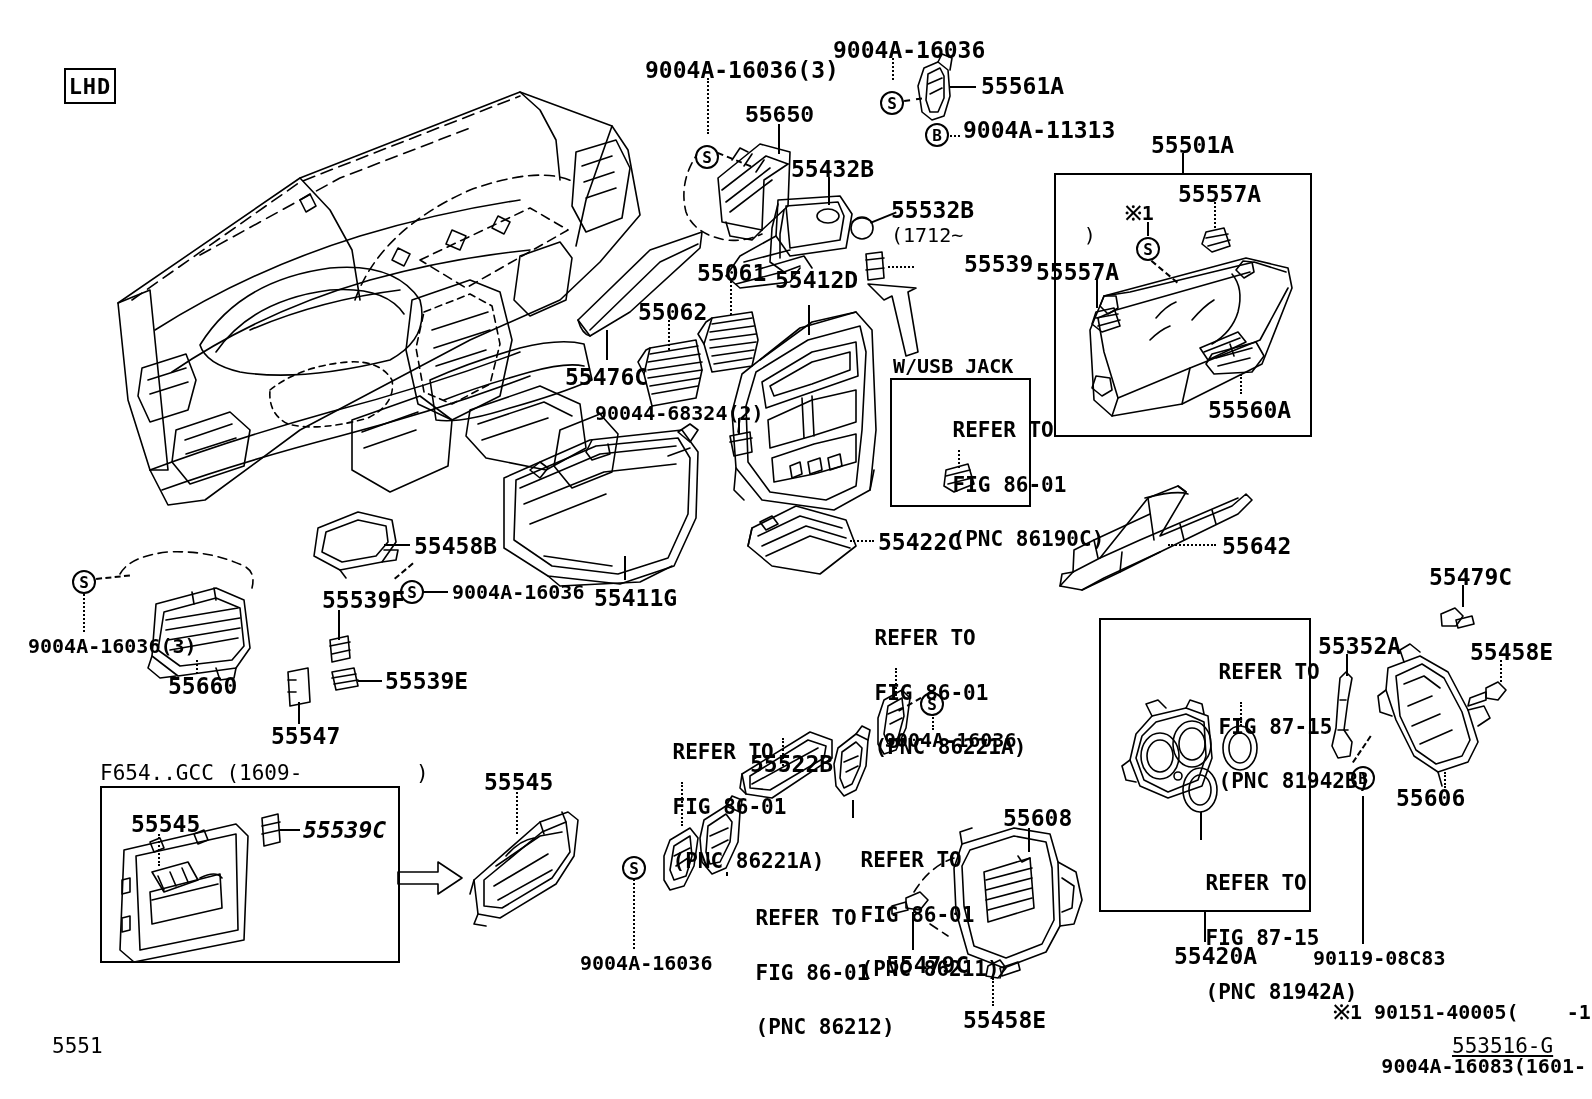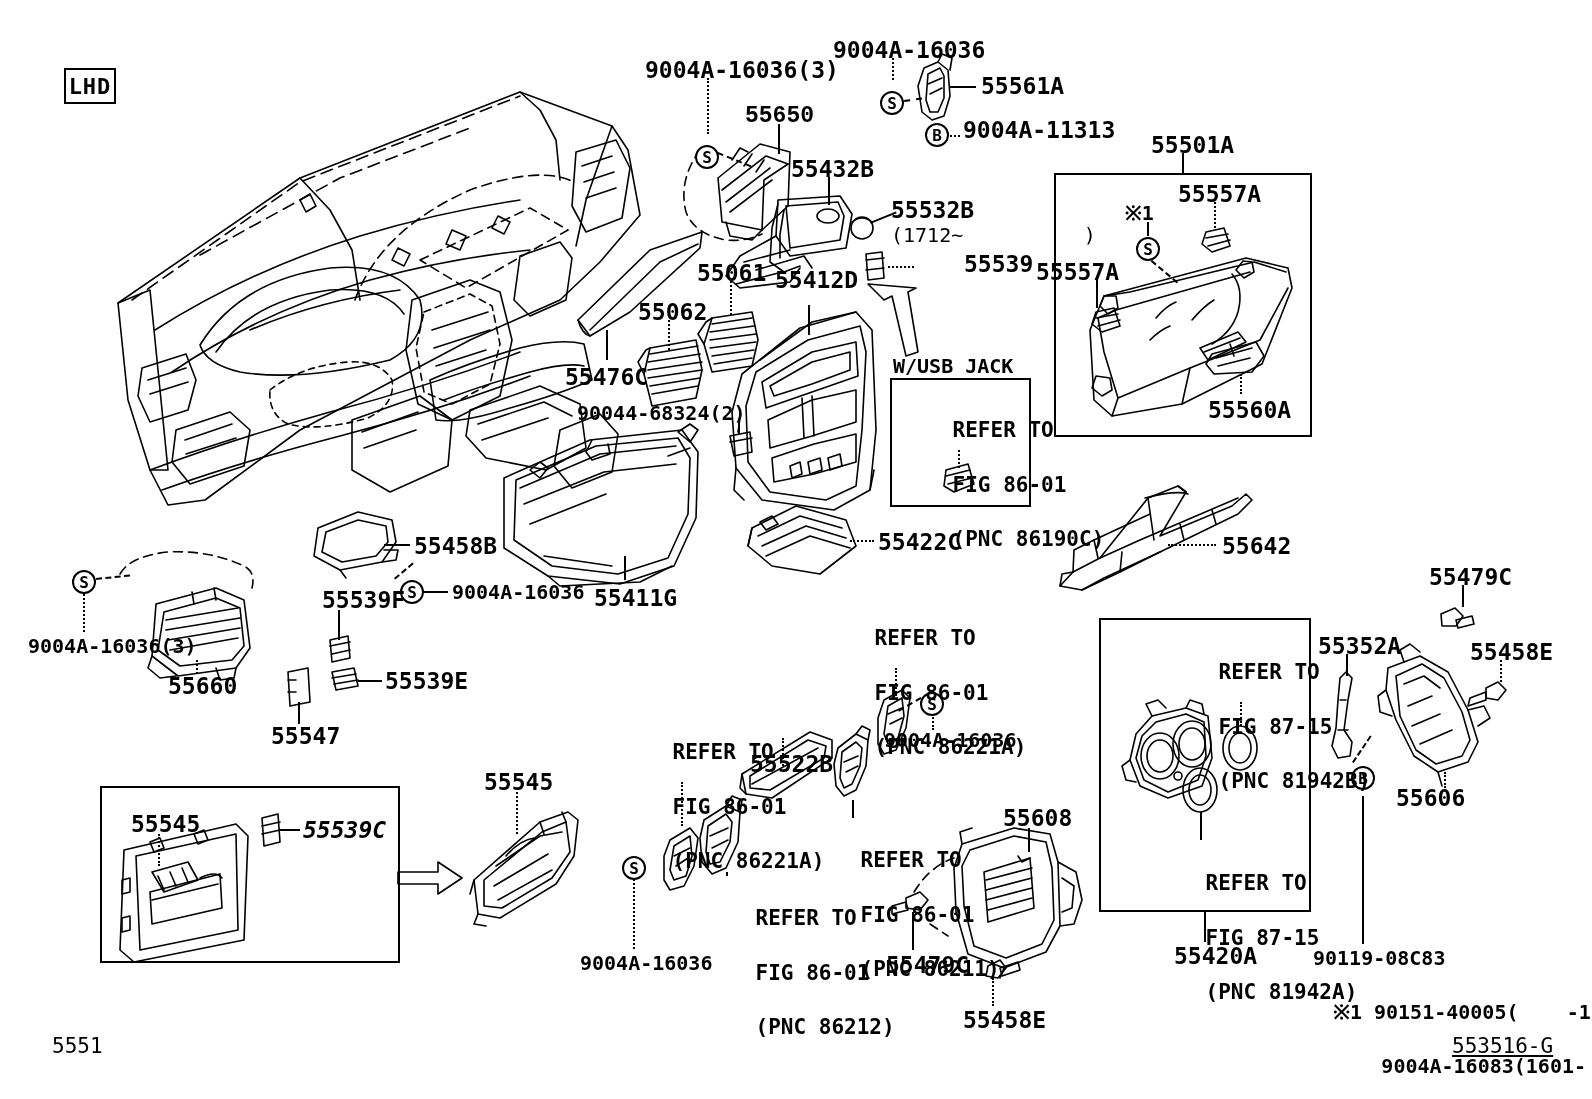--- a/index.html
+++ b/index.html
@@ -574,41 +574,42 @@
   <div class="lbl" style="left:745px;top:104px;font-family:Liberation Mono, monospace;">55650</div>
   <div class="lbl" style="left:791px;top:157px;">55432B</div>
   <div class="lbl" style="left:891px;top:198px;">55532B</div>
   <div class="lbl thin" style="left:891px;top:224px;">(1712~          )</div>
   <div class="lbl" style="left:964px;top:252px;">55539</div>
   <div class="lbl" style="left:697px;top:261px;">55061</div>
   <div class="lbl" style="left:638px;top:300px;">55062</div>
   <div class="lbl" style="left:775px;top:268px;">55412D</div>
   <div class="lbl" style="left:565px;top:365px;">55476C</div>
   <div class="lbl sm" style="left:893px;top:355px;">W/USB JACK</div>
-  <div class="lbl sm" style="left:577px;top:402px;">90044-68324(2)</div>
+  <div class="lbl sm" style="left:595px;top:402px;">90044-68324(2)</div>
   <div class="lbl" style="left:878px;top:530px;">55422C</div>
   <div class="lbl" style="left:594px;top:586px;">55411G</div>
   <div class="lbl" style="left:1151px;top:133px;">55501A</div>
   <div class="lbl" style="left:1178px;top:182px;">55557A</div>
   <div class="lbl sm" style="left:1125px;top:202px;">※1</div>
   <div class="lbl" style="left:1036px;top:260px;">55557A</div>
   <div class="lbl" style="left:1208px;top:398px;">55560A</div>
   <div class="lbl" style="left:1222px;top:534px;">55642</div>
   <div class="lbl" style="left:1429px;top:565px;">55479C</div>
   <div class="lbl" style="left:1318px;top:634px;">55352A</div>
   <div class="lbl" style="left:1470px;top:640px;">55458E</div>
   <div class="lbl" style="left:1396px;top:786px;">55606</div>
   <div class="lbl sm" style="left:1313px;top:947px;">90119-08C83</div>
   <div class="lbl" style="left:414px;top:534px;">55458B</div>
   <div class="lbl" style="left:322px;top:588px;">55539F</div>
   <div class="lbl sm" style="left:452px;top:581px;">9004A-16036</div>
   <div class="lbl sm" style="left:28px;top:635px;">9004A-16036(3)</div>
   <div class="lbl" style="left:168px;top:674px;">55660</div>
   <div class="lbl" style="left:385px;top:669px;">55539E</div>
   <div class="lbl" style="left:271px;top:724px;">55547</div>
+  <div class="lbl corner" style="left:100px;top:762px;">F654..GCC (1609-         )</div>
   <div class="lbl" style="left:131px;top:812px;">55545</div>
   <div class="lbl" style="left:303px;top:818px;font-style:italic;">55539C</div>
   <div class="lbl" style="left:484px;top:770px;">55545</div>
   <div class="lbl" style="left:750px;top:716px;margin-top:36px;">55522B</div>
   <div class="lbl sm" style="left:884px;top:729px;">9004A-16036</div>
   <div class="lbl sm" style="left:580px;top:952px;">9004A-16036</div>
   <div class="lbl" style="left:1003px;top:806px;">55608</div>
   <div class="lbl" style="left:886px;top:953px;">55479C</div>
   <div class="lbl" style="left:963px;top:1008px;">55458E</div>
   <div class="lbl" style="left:1174px;top:944px;">55420A</div>

